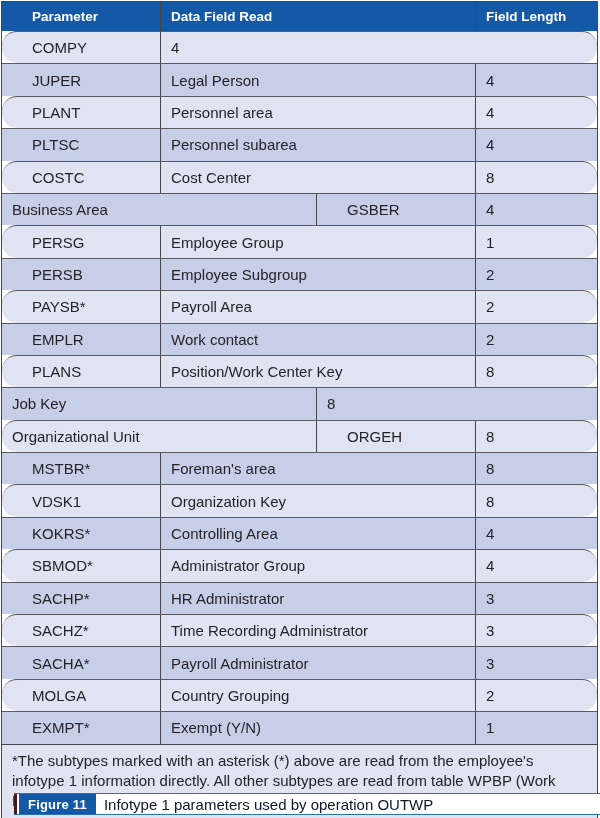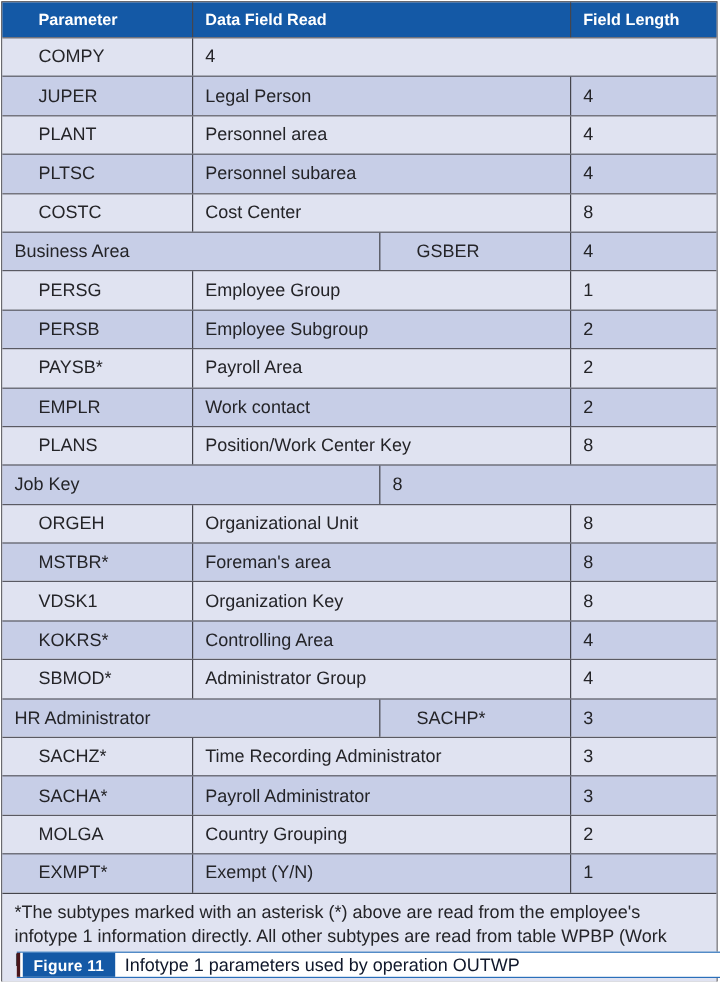--- a/index.html
+++ b/index.html
@@ -45,21 +45,21 @@
   .th.c1, .td.c1 { width: 139px; flex: 0 0 139px; margin-left: 20px; }
   .th.c2, .td.c2 { width: 315px; flex: 0 0 315px; }
   .th.c3, .td.c3 { flex: 1 1 auto; border-right: none !important; }
   .tr {
     display: flex;
     height: 31.4px;
     border-top: 1px solid #5a5a63;
     font-size: 15px;
     color: #242428;
   }
-  .tr.light { background: #e0e3f1; }
+  .tr.light { background: #e0e3f1; border-radius: 15px; }
   .tr.dark  { background: #c7cee7; }
   .tr .td {
     box-sizing: border-box;
     padding-left: 10px;
     display: flex;
     align-items: center;
     border-right: 1px solid #45454d;
     white-space: nowrap;
     overflow: hidden;
   }
@@ -180,22 +180,22 @@
         <div class="tr light">
           <div class="td c1">PLANS</div>
           <div class="td c2">Position/Work Center Key</div>
           <div class="td c3">8</div>
         </div>
         <div class="tr dark">
           <div class="td c2">Job Key</div>
           <div class="td c3">8</div>
         </div>
         <div class="tr light">
+          <div class="td c2">Organizational Unit</div>
           <div class="td c1">ORGEH</div>
-          <div class="td c2">Organizational Unit</div>
           <div class="td c3">8</div>
         </div>
         <div class="tr dark">
           <div class="td c1">MSTBR*</div>
           <div class="td c2">Foreman's area</div>
           <div class="td c3">8</div>
         </div>
         <div class="tr light">
           <div class="td c1">VDSK1</div>
           <div class="td c2">Organization Key</div>
@@ -205,22 +205,22 @@
           <div class="td c1">KOKRS*</div>
           <div class="td c2">Controlling Area</div>
           <div class="td c3">4</div>
         </div>
         <div class="tr light">
           <div class="td c1">SBMOD*</div>
           <div class="td c2">Administrator Group</div>
           <div class="td c3">4</div>
         </div>
         <div class="tr dark">
+          <div class="td c1">SACHP*</div>
           <div class="td c2">HR Administrator</div>
-          <div class="td c1">SACHP*</div>
           <div class="td c3">3</div>
         </div>
         <div class="tr light">
           <div class="td c1">SACHZ*</div>
           <div class="td c2">Time Recording Administrator</div>
           <div class="td c3">3</div>
         </div>
         <div class="tr dark">
           <div class="td c1">SACHA*</div>
           <div class="td c2">Payroll Administrator</div>

